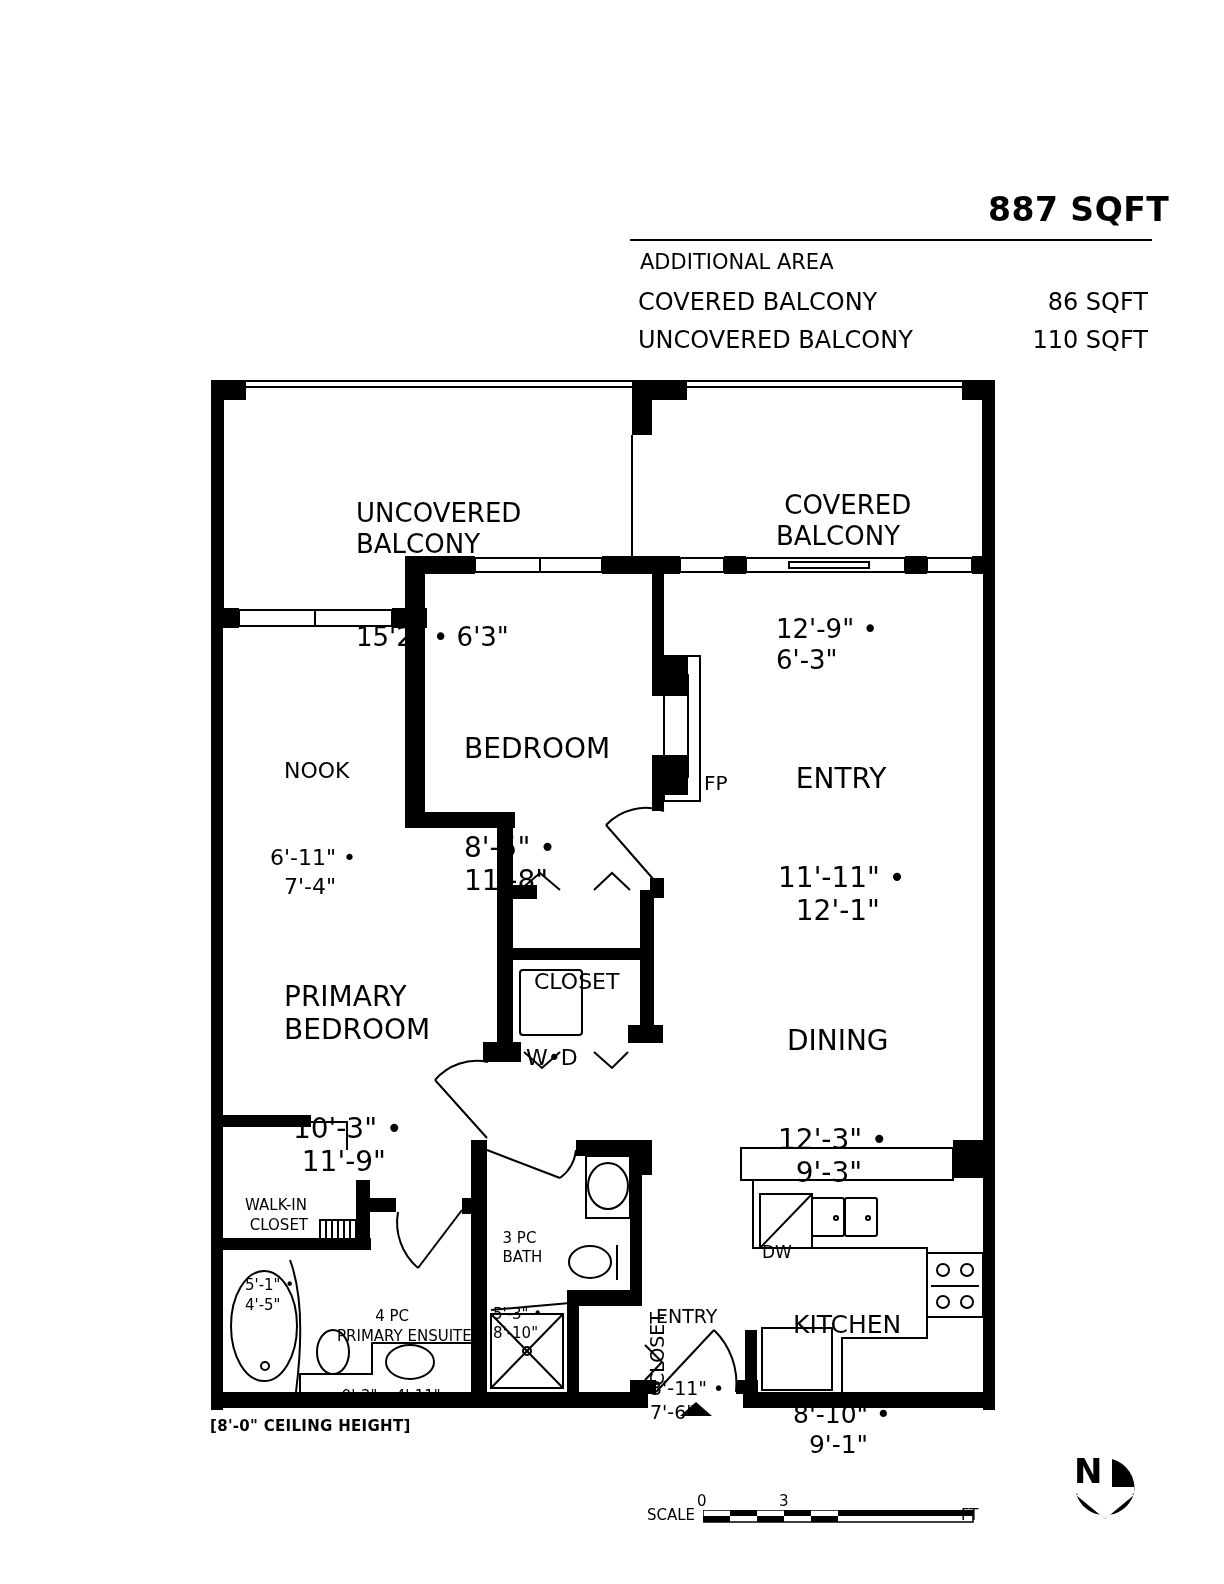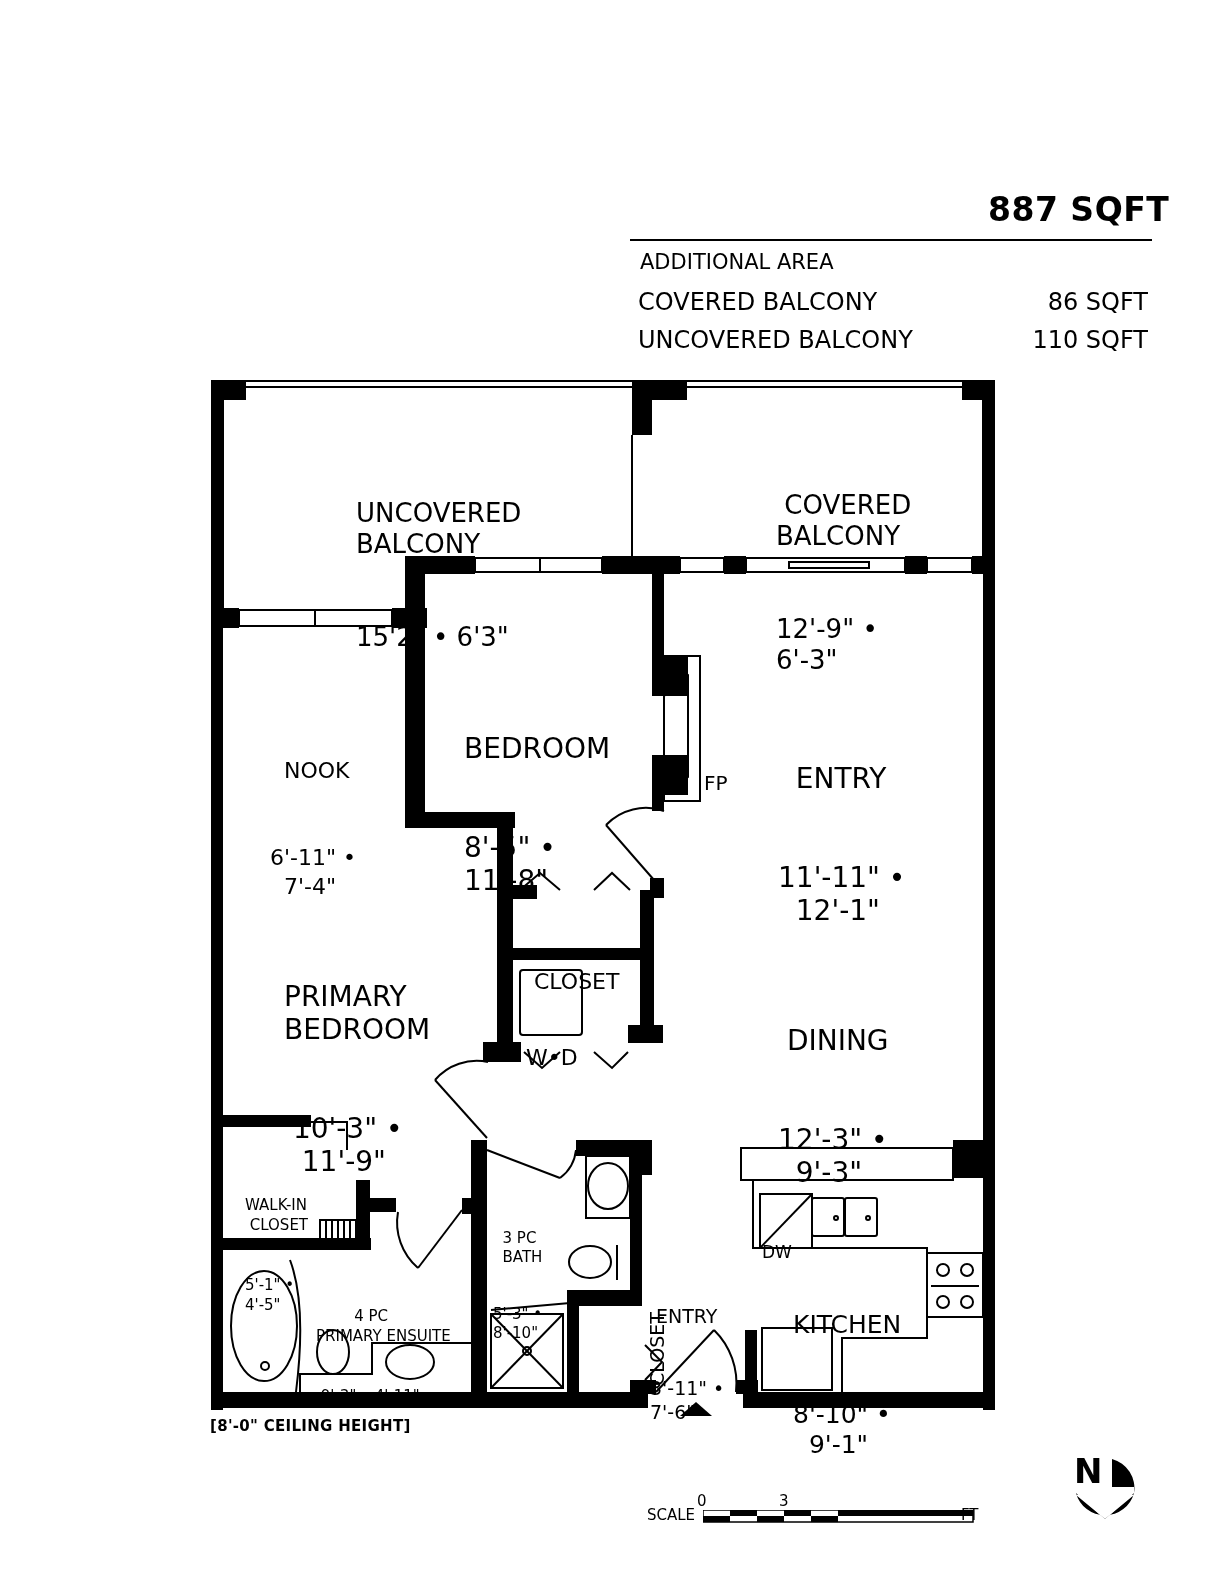--- a/index.html
+++ b/index.html
@@ -239,21 +239,21 @@
 </div>
 <div class="room-label med" style="left:704px; top:716px; font-size:20px;">
   <div>FP</div>
 </div>
 <div class="room-label small" style="left:245px; top:1155px;">
   <div>WALK-IN
  CLOSET</div>
   <div>5'-1" •
 4'-5"</div>
 </div>
-<div class="room-label" style="left:316px; top:1266px; font-size:15px; line-height:20px;">
+<div class="room-label" style="left:337px; top:1266px; font-size:15px; line-height:20px;">
   <div>        4 PC
 PRIMARY ENSUITE</div>
   <div> 9'-3" • 4'-11"</div>
 </div>
 <div class="room-label" style="left:493px; top:1191px; font-size:15px; line-height:19px;">
   <div>  3 PC
   BATH</div>
   <div>5'-3" •
 8'-10"</div>
 </div>

